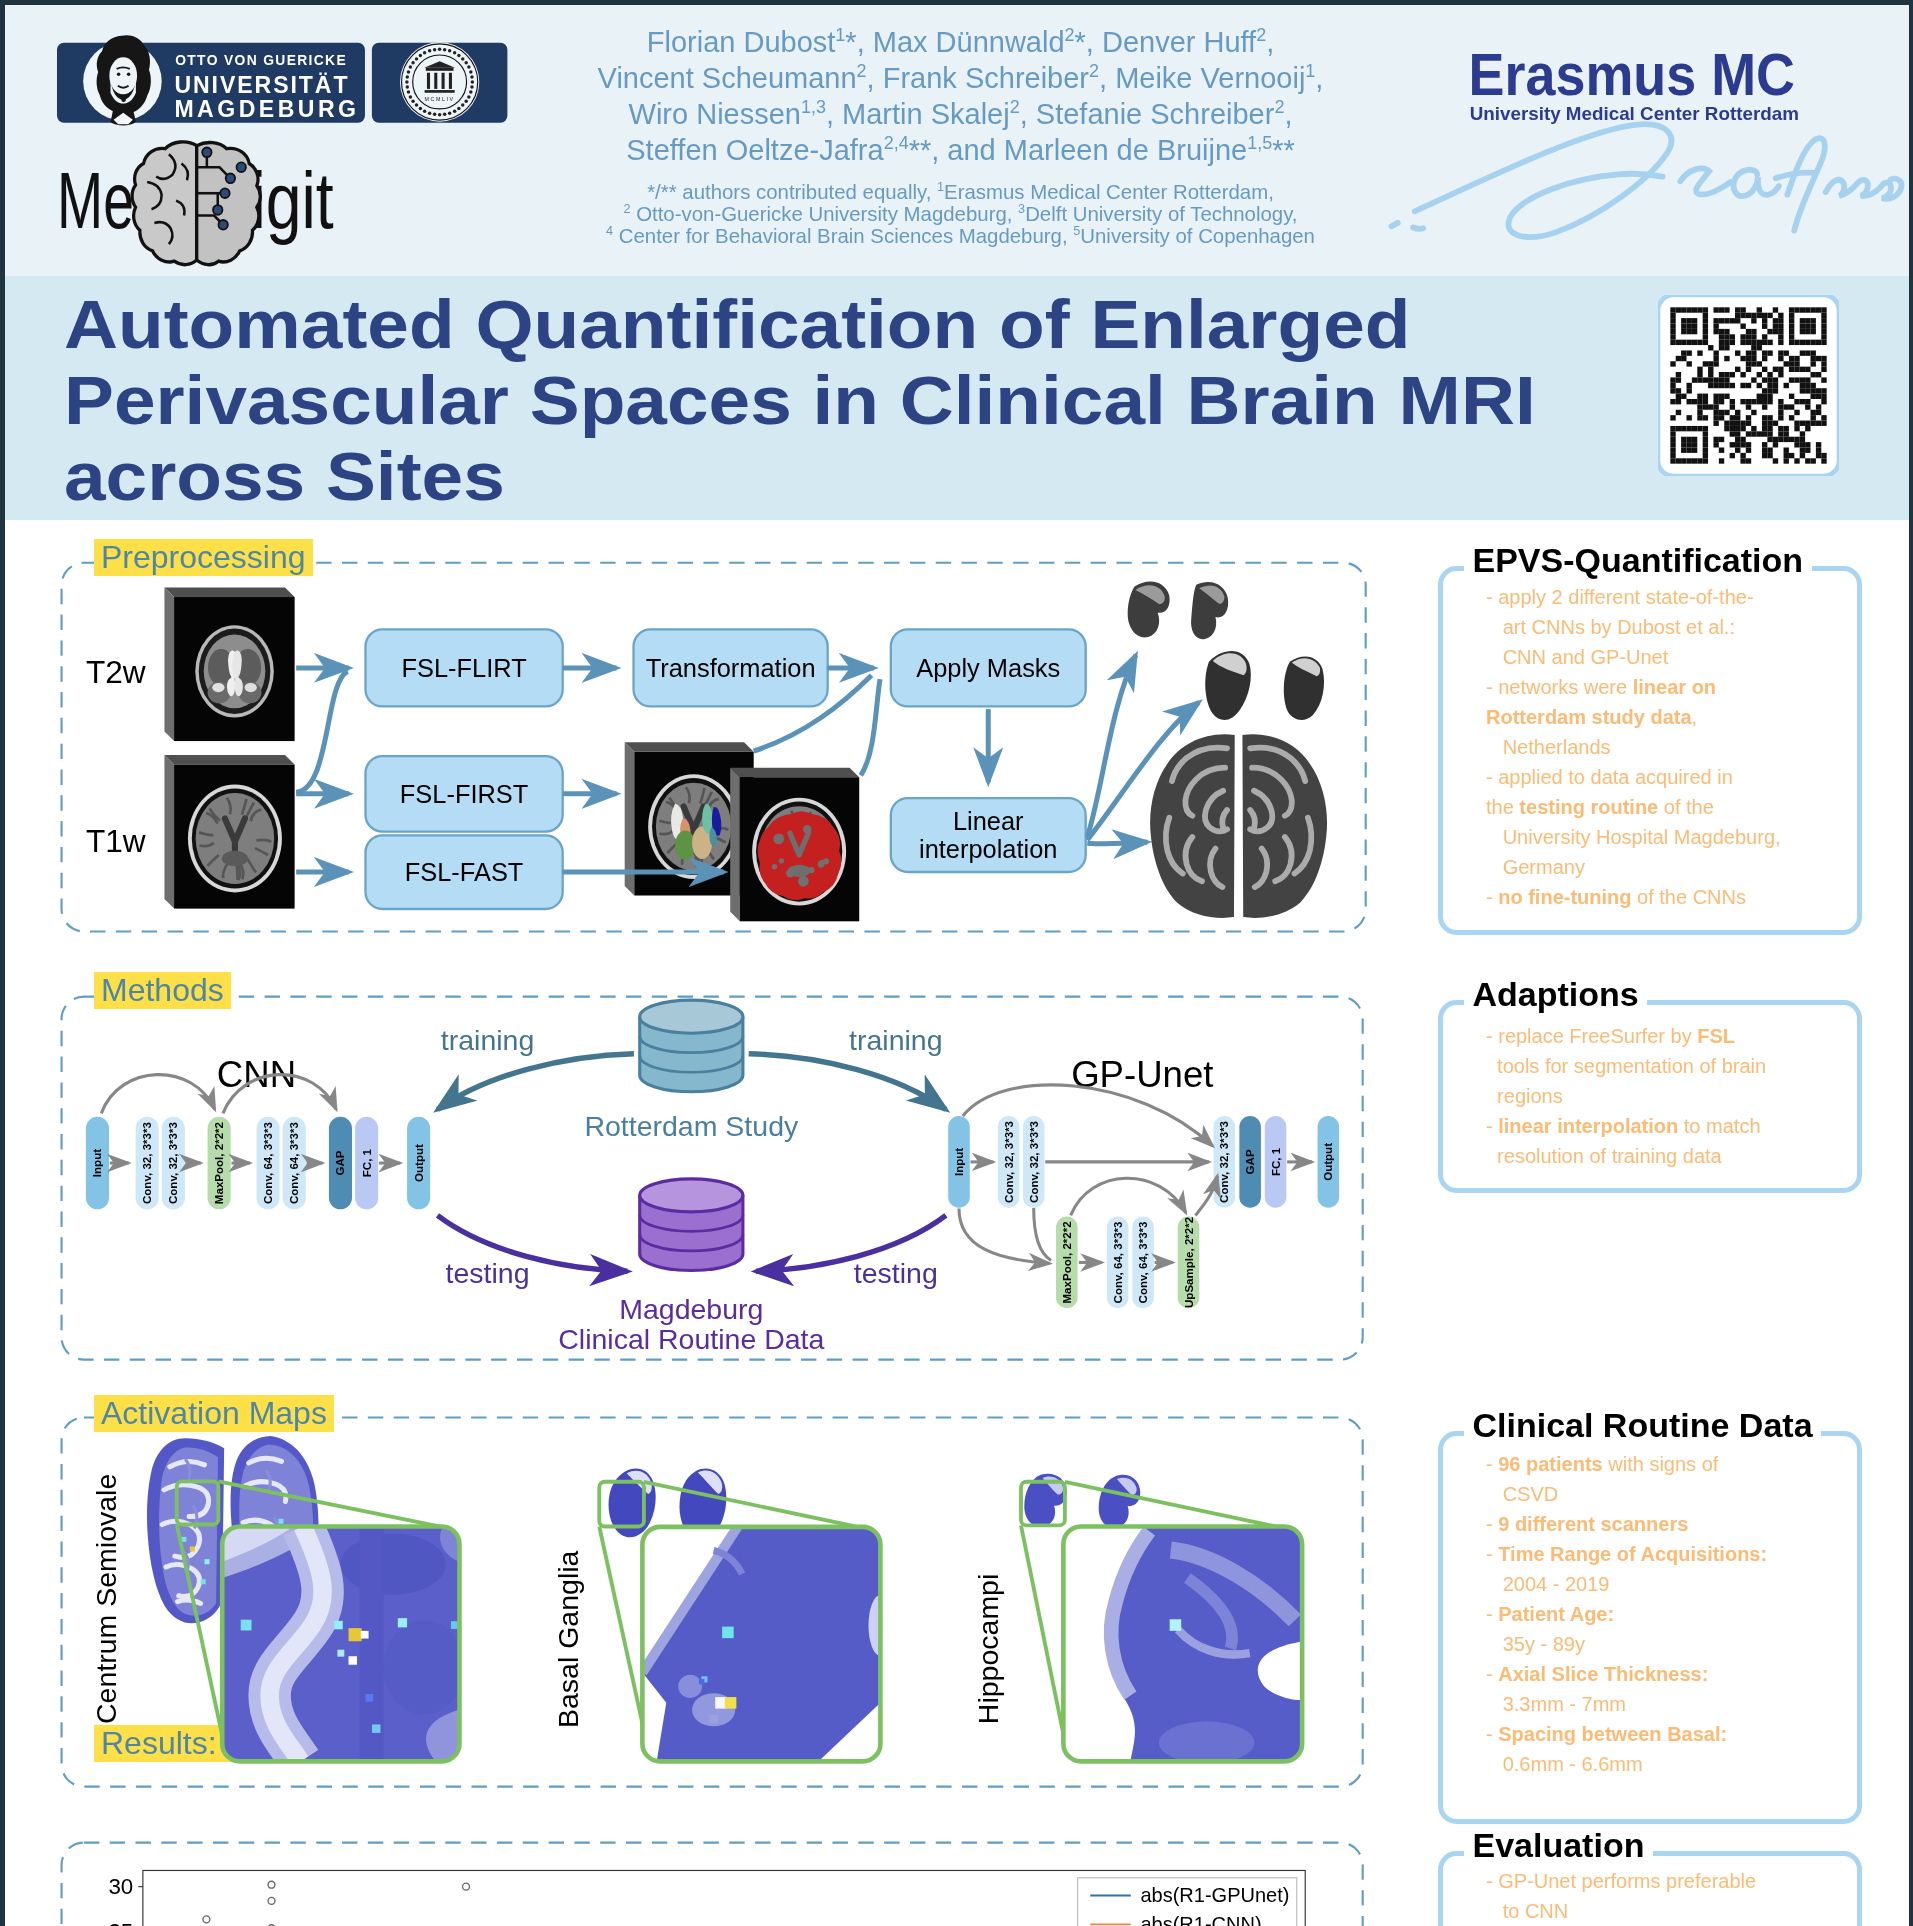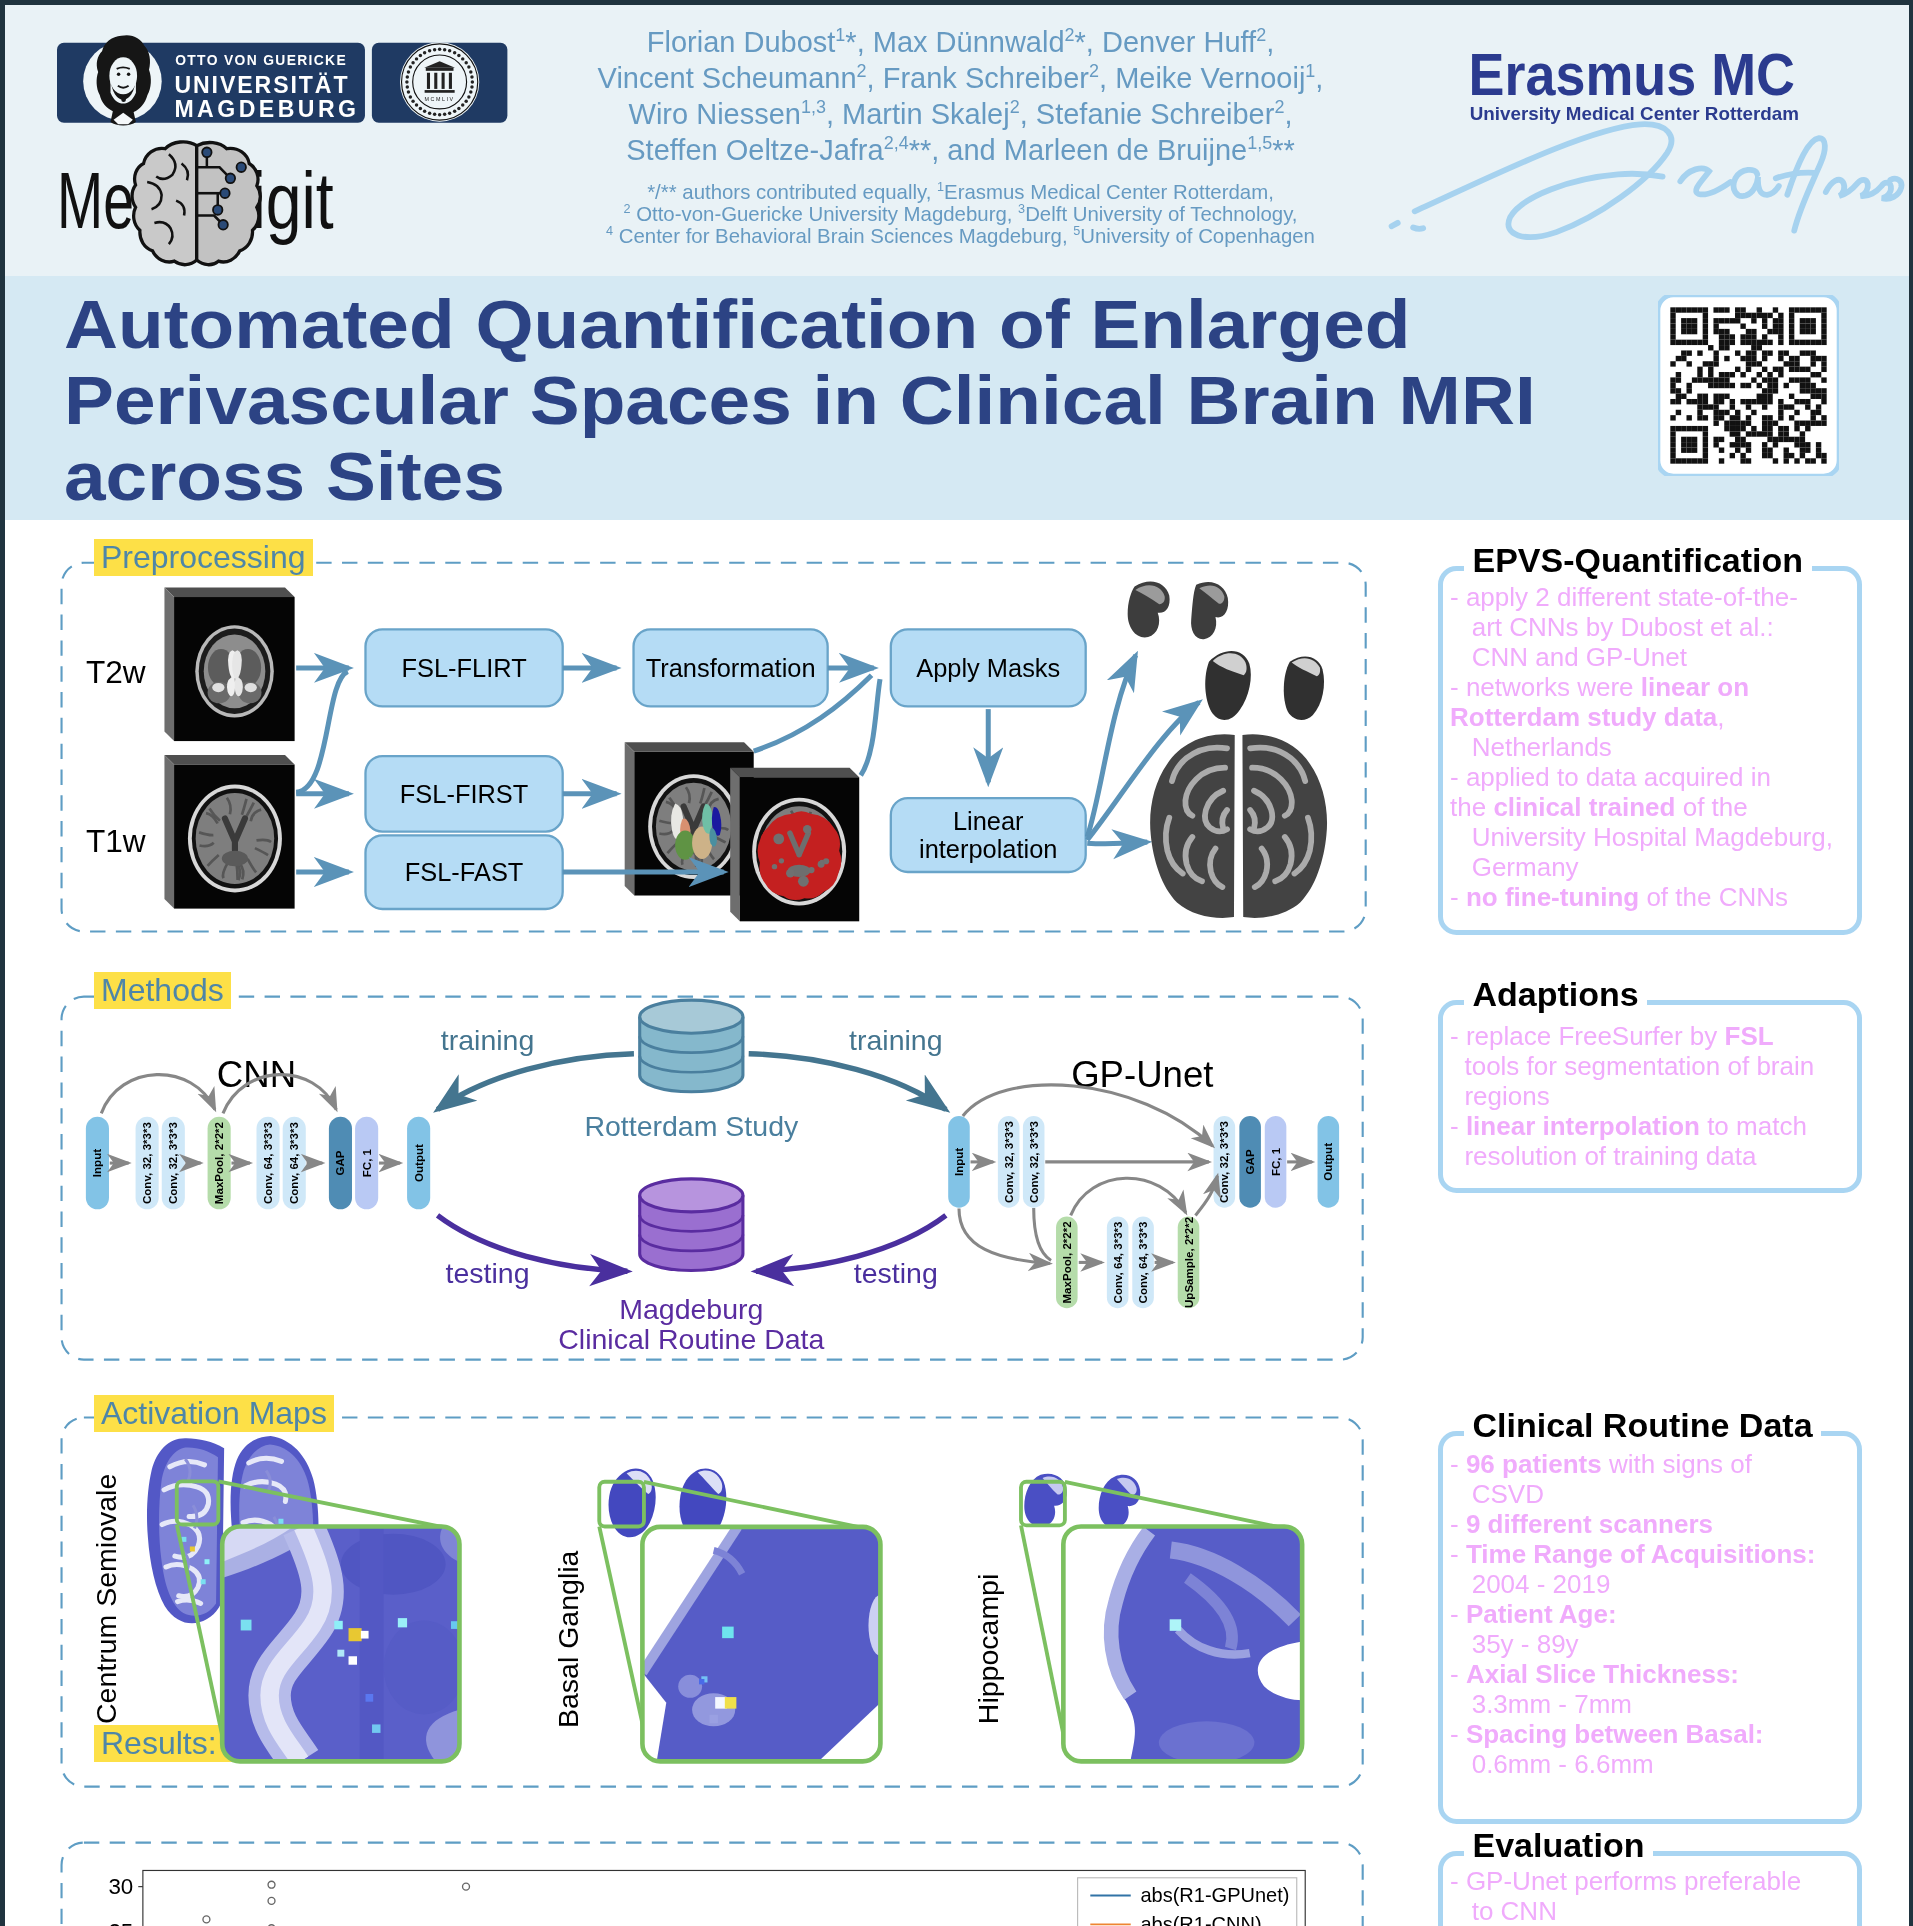--- a/index.html
+++ b/index.html
@@ -5,21 +5,21 @@
 html,body{margin:0;padding:0;}
 body{width:1913px;height:2705px;background:#20343f;font-family:"Liberation Sans",sans-serif;position:relative;overflow:hidden;}
 .abs{position:absolute;}
 .inner{position:absolute;left:4.6px;top:4.6px;width:1904px;height:2695px;background:#e9f2f6;}
 .titleband{position:absolute;left:4.6px;top:276px;width:1904px;height:245px;background:#d5e9f3;}
 .mainwhite{position:absolute;left:4.6px;top:520px;width:1904px;height:1719px;background:#ffffff;}
 sup{font-size:62%;vertical-align:super;line-height:0;}
 .seclabel{position:absolute;color:#4e86a8;font-size:32px;background:#fde047;padding:0 7px;white-space:nowrap;}
 .sidebox{position:absolute;border:5px solid #a9d5f2;border-radius:18.5px;background:#fff;}
 .sbtitle{position:absolute;color:#000000;font-weight:bold;font-size:34px;background:#ffffff;padding:0 8.5px;white-space:nowrap;}
-.sbbody{position:absolute;color:#f0abfc;font-size:26px;line-height:30px;white-space:pre;}
+.sbbody{position:absolute;color:#fdba74;font-size:20px;line-height:30px;white-space:pre;margin-left:36px;}
 .flowtext{font-size:66px;fill:#000;}
 b{font-weight:bold;}
 </style>
 
 </head><body>
 <div class="inner"></div>
 <div class="titleband"></div>
 <div class="mainwhite"></div>
 
 <svg class="abs" style="left:4.6px;top:4.6px" width="1904" height="271" viewBox="12 12 4942 704">
@@ -1213,21 +1213,21 @@
   </svg>
 <div class="sidebox" style="left:1438px;top:566px;width:414px;height:359px;"></div>
 <div class="sbtitle" style="left:1464px;top:541px;">EPVS-Quantification</div>
 <div class="sbbody" style="left:1450px;top:582px;">- apply 2 different state-of-the-
    art CNNs by Dubost et al.:
    CNN and GP-Unet
 - networks were <b>linear on</b>
 <b>Rotterdam study data</b>,
    Netherlands
 - applied to data acquired in
-the <b>clinical trained</b> of the
+the <b>testing routine</b> of the
    University Hospital Magdeburg,
    Germany
 - <b>no fine-tuning</b> of the CNNs</div>
 <div class="sidebox" style="left:1438px;top:1000px;width:414px;height:183px;"></div>
 <div class="sbtitle" style="left:1464px;top:975px;">Adaptions</div>
 <div class="sbbody" style="left:1450px;top:1021px;">- replace FreeSurfer by <b>FSL</b>
   tools for segmentation of brain
   regions
 - <b>linear interpolation</b> to match
   resolution of training data</div>

